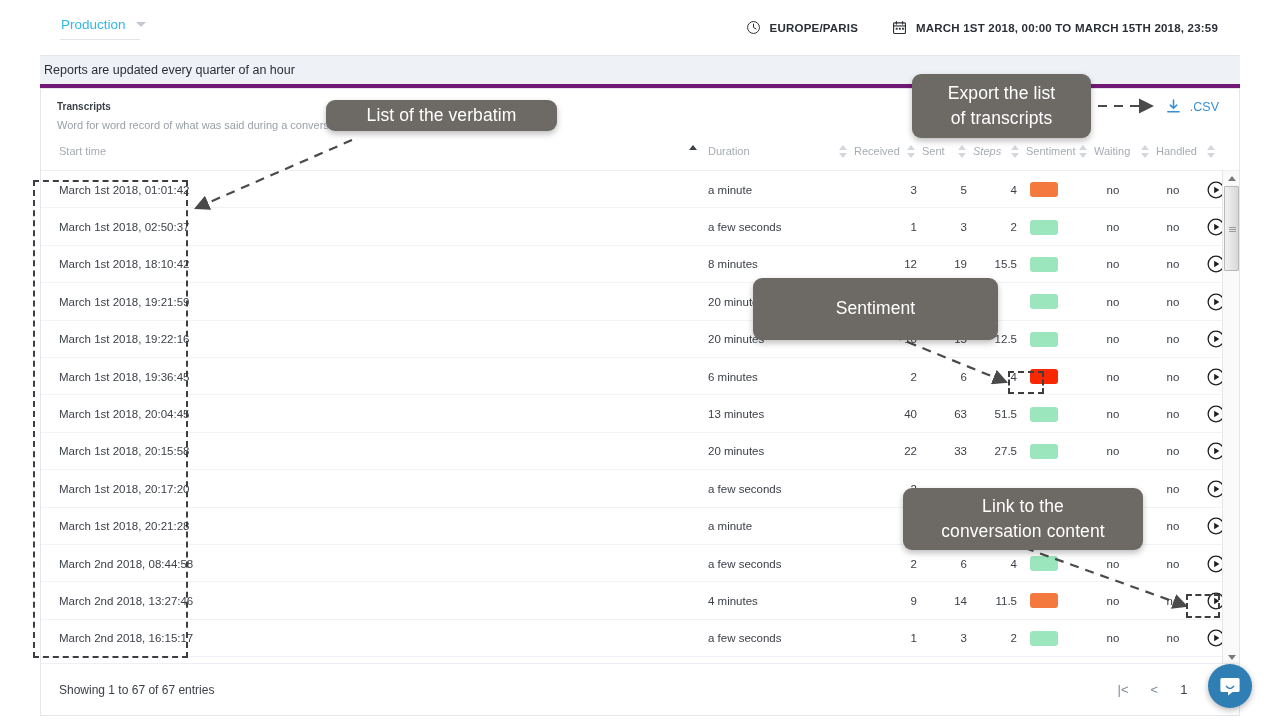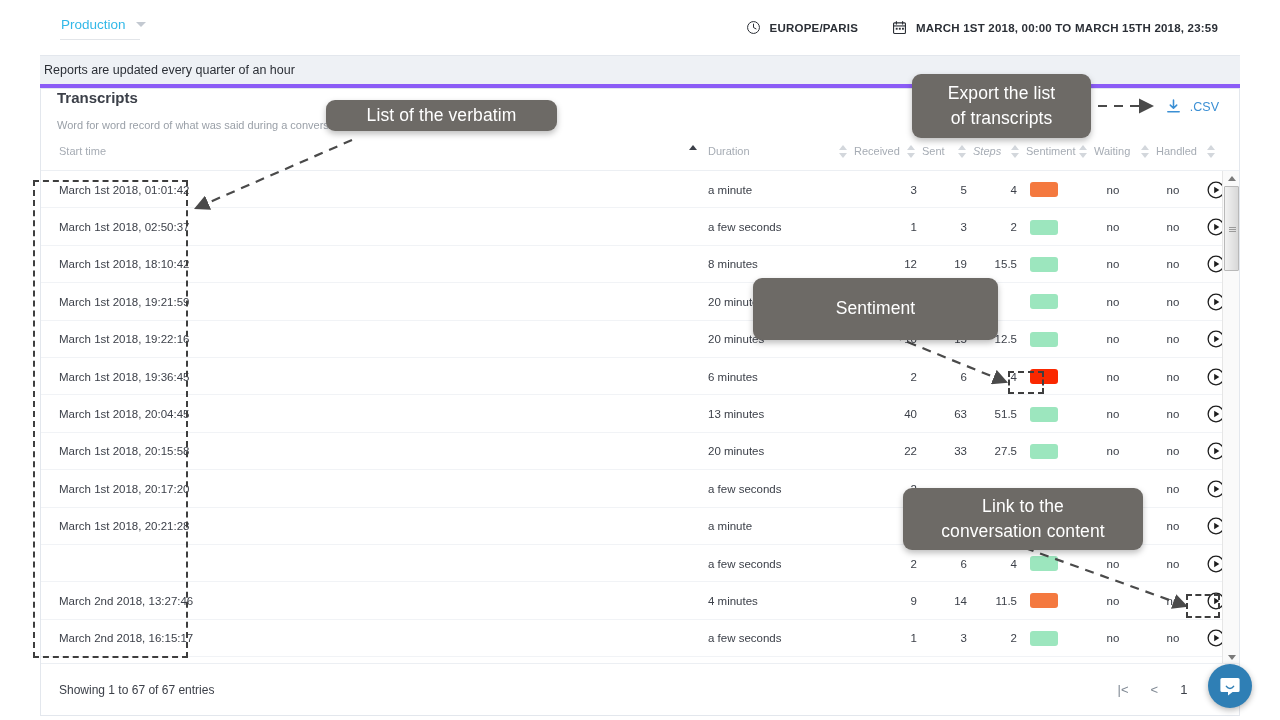--- a/index.html
+++ b/index.html
@@ -5,21 +5,21 @@
   * { box-sizing: border-box; margin: 0; padding: 0; }
   html, body {
     width: 1280px; height: 720px;
     background: #ffffff;
     font-family: "Liberation Sans", sans-serif;
     overflow: hidden;
   }
   #root { position: relative; width: 1280px; height: 720px; background: #fff; }
 
   
-  .page { position: absolute; left: 40px; top: 0; width: 1200px; height: 696px; background: #8b5cf6; }
+  .page { position: absolute; left: 40px; top: 0; width: 1200px; height: 696px; background: #701a75; }
 
   
   .topbar {
     position: absolute; left: 0; top: 0; width: 1200px; height: 56px;
     background: #ffffff; border-bottom: 1px solid #e3e7ed;
     display: flex; align-items: center;
   }
   .env-select {
     margin-left: 21px; position: relative; padding-bottom: 6px;
     display: flex; align-items: center; gap: 10px; cursor: pointer;
@@ -41,21 +41,21 @@
     display: flex; align-items: center; padding-left: 4px;
     font-size: 12.5px; color: #2b2f36; background: #eef1f5;
   }
 
   
   .card {
     position: absolute; left: 0; top: 88px; width: 1200px; height: 628px;
     background: #ffffff; border: 1px solid #e3e7ed;
   }
   .card-head { position: relative; height: 52px; }
-  .card-title { position: absolute; left: 16px; top: 0; font-size: 15px; font-weight: bold; color: #3c4049; }
+  .card-title { position: absolute; left: 16px; top: 12px; font-size: 10px; font-weight: bold; color: #3c4049; }
   .card-sub { position: absolute; left: 16px; top: 30px; font-size: 11px; color: #9aa0a8; }
   .export {
     position: absolute; right: 20px; top: 9px;
     display: flex; align-items: center; gap: 8px; cursor: pointer;
   }
   .export .csv { color: #3b8fd4; font-size: 12.5px; }
 
   
   .thead {
     position: absolute; left: 0; top: 52px; width: 1198px; height: 30px;
@@ -407,20 +407,21 @@
             <div class="cell c-wait"></div>
             <div class="cell c-hand">no</div>
             <div class="cell c-play">
               <svg class="playbtn" viewBox="0 0 24 24">
                 <circle cx="12" cy="12" r="10.5" fill="none" stroke="#1d1d1d" stroke-width="1.7"></circle>
                 <path d="M9.6 7.6 L16.4 12 L9.6 16.4 z" fill="#1d1d1d"></path>
               </svg>
             </div>
           </div>
           <div class="row">
+            <div class="cell c-start">March 2nd 2018, 08:44:58</div>
             <div class="cell c-dur">a few seconds</div>
             <div class="cell c-recv">2</div>
             <div class="cell c-sent">6</div>
             <div class="cell c-steps">4</div>
             <div class="cell c-sent2">
               <span class="chip" style="background: rgb(156, 230, 190);"></span>
             </div>
             <div class="cell c-wait">no</div>
             <div class="cell c-hand">no</div>
             <div class="cell c-play">

